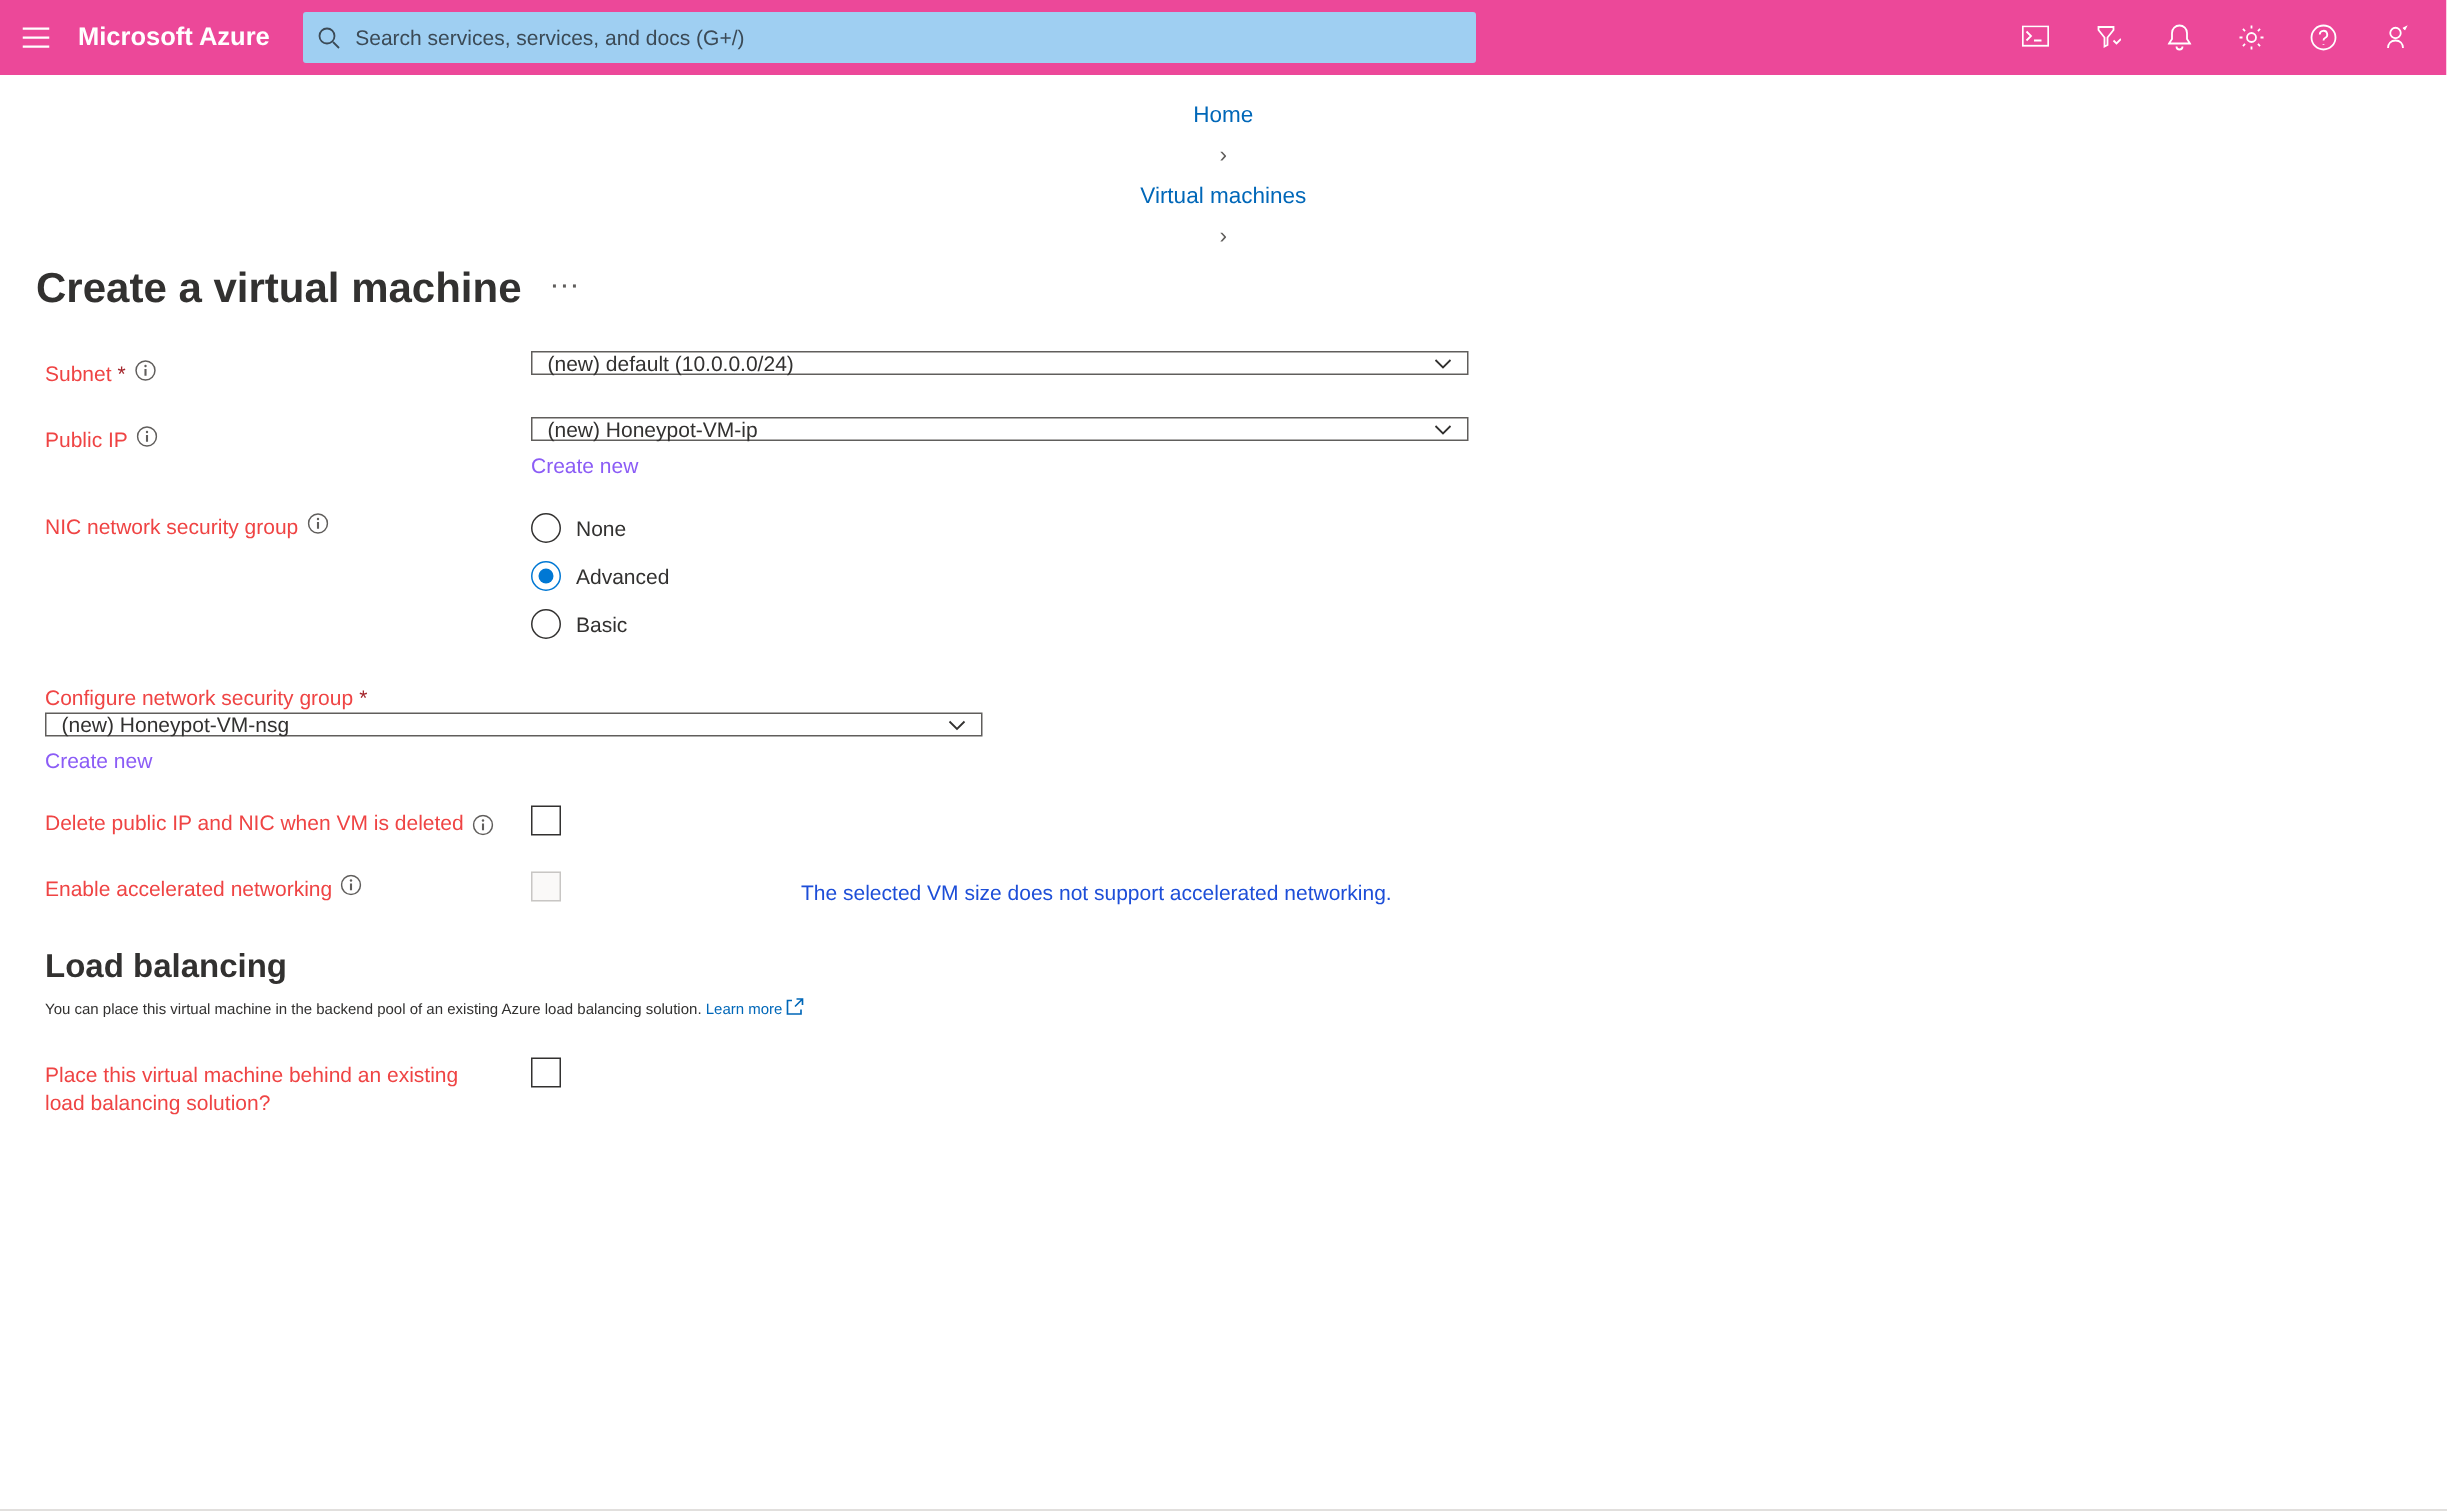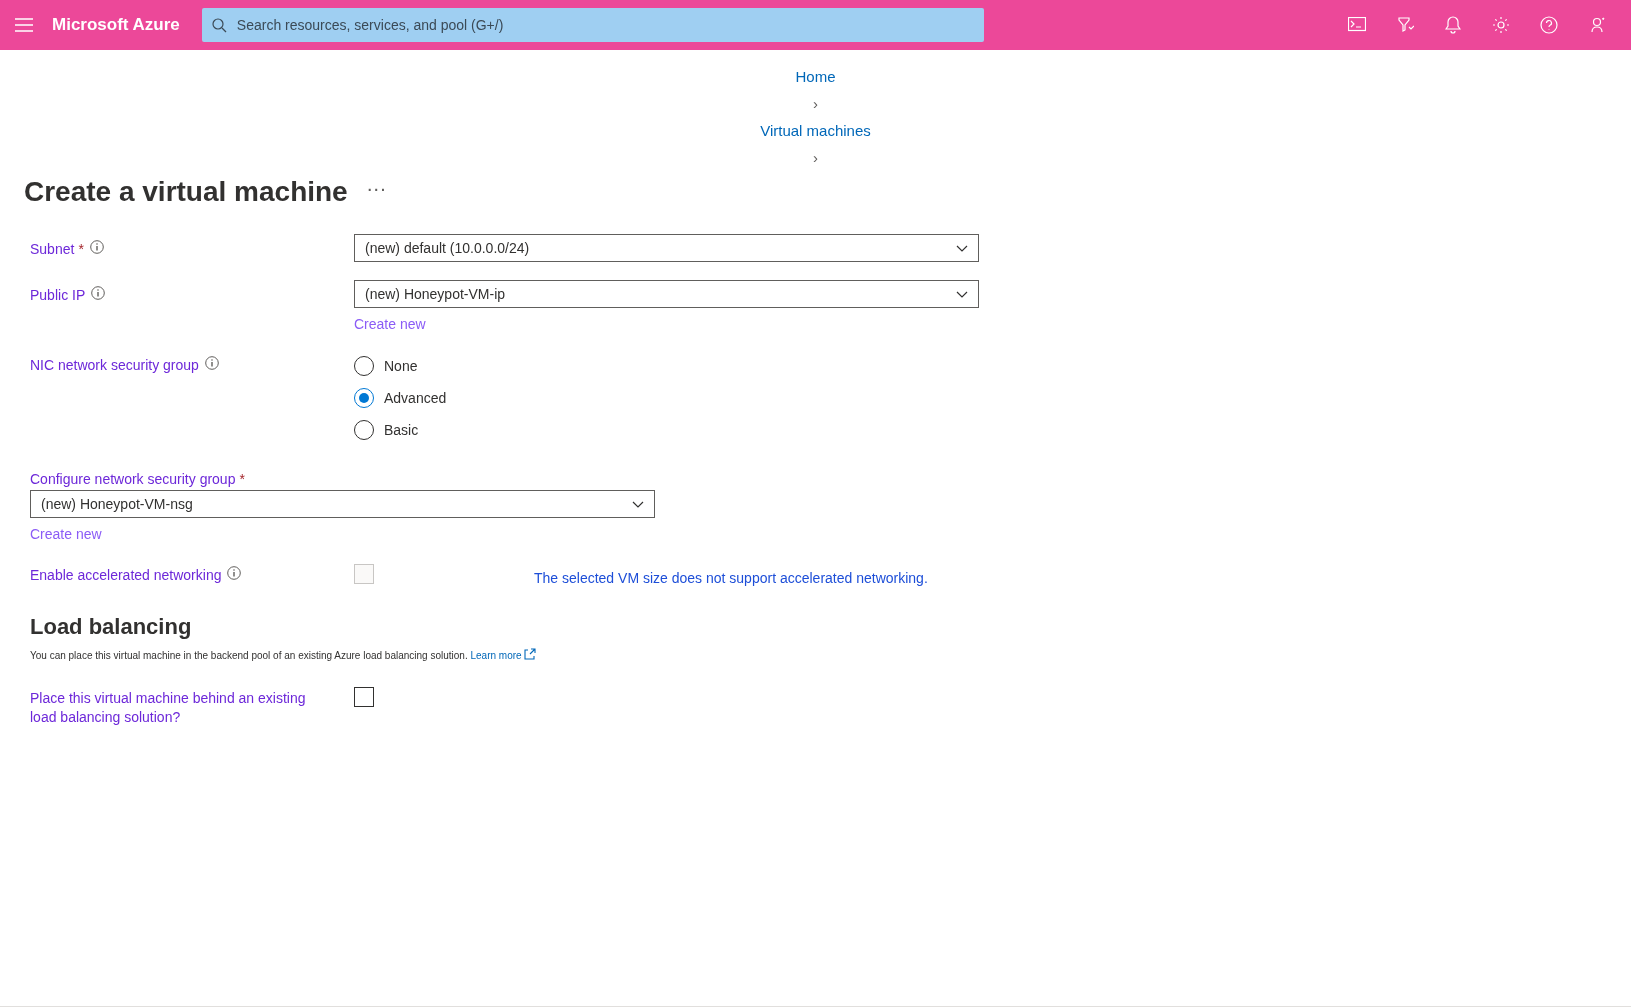--- a/index.html
+++ b/index.html
@@ -23,26 +23,26 @@
 
     
     .titlebar { display: flex; align-items: center; gap: 20px; padding: 4px 24px 18px; }
     .pagetitle { font-size: 28px; font-weight: 600; }
     .more { color: #605e5c; cursor: pointer; font-weight: 700; letter-spacing: 2px; padding-bottom: 4px;}
 
     
     .form { padding: 8px 0 40px 30px; }
     .row { display: flex; align-items: flex-start; margin-bottom: 18px; }
     .lblcol { width: 324px; padding-top: 6px; display: flex; align-items: flex-start; flex-wrap: wrap; gap: 4px; line-height: 1.4;}
-    .lbl { color: #6d28d9; }
+    .lbl { color: #ef4444; }
     .req { color: #a4262c; }
     .info-ic { color: #605e5c; display: inline-flex; cursor: pointer; margin-left: 2px;}
     .ctlcol { width: 625px; }
 
-    .dropdown { height: 28px; border: 1px solid #605e5c; background: #fff; display: flex; align-items: center; justify-content: space-between; padding: 0 10px; cursor: pointer; }
+    .dropdown { height: 16px; border: 1px solid #605e5c; background: #fff; display: flex; align-items: center; justify-content: space-between; padding: 0 10px; cursor: pointer; }
     .dropdown-val { color: #323130; }
     .drop-chev { color: #323130; }
     .sublink { color: #8b5cf6; font-size: 14px; cursor: pointer; margin-top: 8px; display: inline-block; }
 
     .radio { display: flex; align-items: center; gap: 10px; height: 32px; cursor: pointer; }
     .radio-btn { width: 20px; height: 20px; border-radius: 50%; border: 1px solid #323130; display: flex; align-items: center; justify-content: center; flex-shrink: 0;}
     .radio-btn.sel { border-color: #0078d4; }
     .radio-dot { width: 10px; height: 10px; border-radius: 50%; background: #0078d4; }
 
     .chk { width: 20px; height: 20px; border: 1px solid #323130; background: #fff; cursor: pointer; }
@@ -68,21 +68,21 @@
         <path d="M0 1h18M0 7h18M0 13h18" stroke="#fff" stroke-width="1.5"></path>
       </svg>
   </div>
   <div class="brand">Microsoft Azure</div>
   <div class="search-wrap">
     <div class="search">
       <svg width="15" height="15" viewBox="0 0 15 15">
           <circle cx="6" cy="6" r="5" fill="none" stroke="#3b4a56" stroke-width="1.2"></circle>
           <line x1="10" y1="10" x2="14" y2="14" stroke="#3b4a56" stroke-width="1.2"></line>
         </svg>
-      <span class="search-text">Search resources, services, and pool (G+/)</span>
+      <span class="search-text">Search services, services, and docs (G+/)</span>
     </div>
   </div>
   <div class="topicons">
     <div class="topicon">
       <svg width="18" height="16" viewBox="0 0 18 16">
           <rect x="0.5" y="0.5" width="17" height="13" fill="none" stroke="#fff" stroke-width="1.2"></rect>
           <path d="M3 4l3 3-3 3M8 10h5" fill="none" stroke="#fff" stroke-width="1.2"></path>
         </svg>
     </div>
     <div class="topicon">
@@ -214,20 +214,35 @@
       <div class="dropdown">
         <span class="dropdown-val">(new) Honeypot-VM-nsg</span>
         <span class="drop-chev"><svg width="12" height="8" viewBox="0 0 12 8">
               <path d="M1 1l5 5 5-5" fill="none" stroke="#323130" stroke-width="1.2"></path>
             </svg></span>
       </div>
       <span class="sublink">Create new</span>
     </div>
   </div>
 
+  <div class="row">
+    <div class="lblcol">
+      <span class="lbl lblwrap">Delete public IP and NIC when VM is deleted</span>
+      <span class="info-ic" style="align-self:flex-end; margin-bottom:2px;">
+        <svg width="14" height="14" viewBox="0 0 14 14">
+            <circle cx="7" cy="7" r="6.3" fill="none" stroke="#605e5c"></circle>
+            <circle cx="7" cy="4" r="0.8" fill="#605e5c"></circle>
+            <rect x="6.3" y="6" width="1.4" height="4.5" fill="#605e5c"></rect>
+          </svg>
+      </span>
+    </div>
+    <div class="ctlcol" style="padding-top:4px;">
+      <div class="chk"></div>
+    </div>
+  </div>
 
   <div class="row">
     <div class="lblcol">
       <span class="lbl">Enable accelerated networking</span>
       <span class="info-ic">
         <svg width="14" height="14" viewBox="0 0 14 14">
             <circle cx="7" cy="7" r="6.3" fill="none" stroke="#605e5c"></circle>
             <circle cx="7" cy="4" r="0.8" fill="#605e5c"></circle>
             <rect x="6.3" y="6" width="1.4" height="4.5" fill="#605e5c"></rect>
           </svg>

